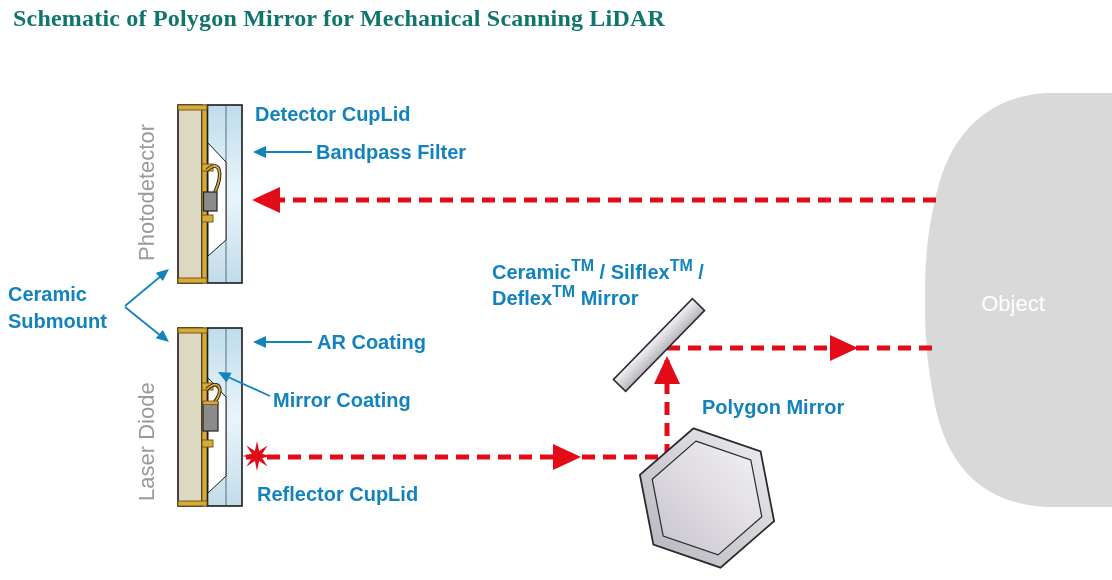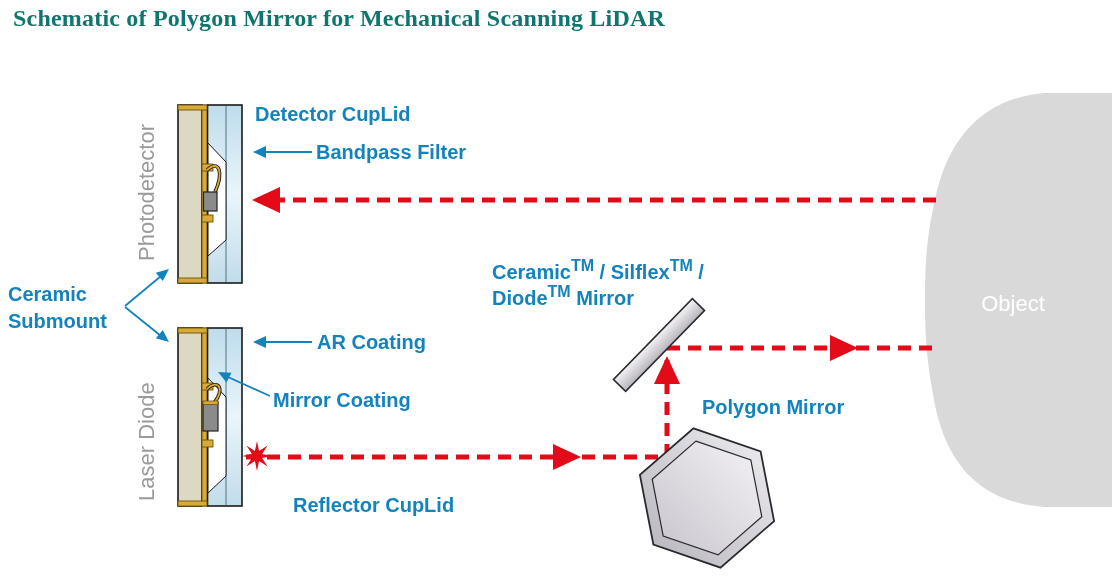--- a/index.html
+++ b/index.html
@@ -127,24 +127,24 @@
 
   <div class="blabel" style="left:8px;top:281px;line-height:27px;">
     <div>Ceramic</div>
     <div>Submount</div>
   </div>
 
   <div class="blabel" style="left:317px;top:330px;">AR Coating</div>
 
   <div class="blabel" style="left:273px;top:388px;">Mirror Coating</div>
 
-  <div class="blabel" style="left:257px;top:493px;margin-left:36px;">Reflector CupLid</div>
+  <div class="blabel" style="left:257px;top:482px;">Reflector CupLid</div>
 
   <div class="blabel" style="left:492px;top:259px;line-height:26px;">
     <div><span>Ceramic</span><sup>TM</sup><span> / </span><span>Silflex</span><sup>TM</sup><span> /</span></div>
-    <div><span>Diode</span><sup>TM</sup><span> Mirror</span></div>
+    <div><span>Deflex</span><sup>TM</sup><span> Mirror</span></div>
   </div>
 
   <div class="blabel" style="left:702px;top:395px;text-align:right;">Polygon Mirror</div>
 
   <div class="objlabel">Object</div>
 
 </div>
 
 </body></html>

